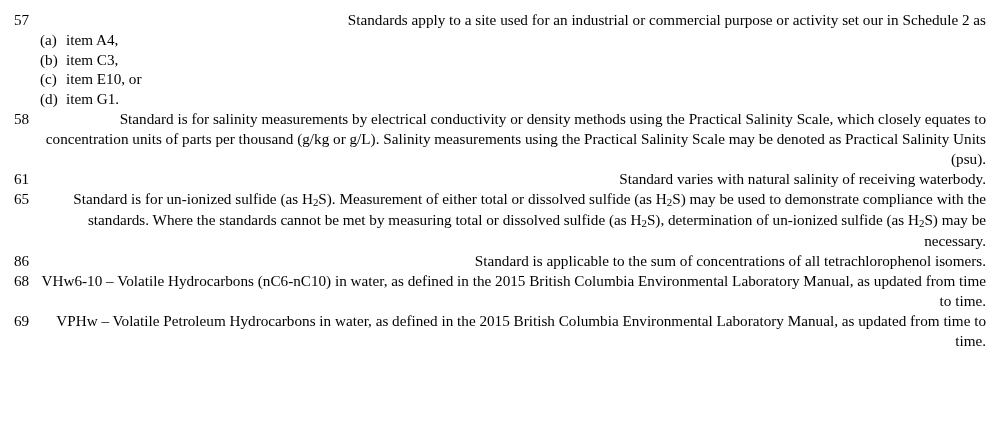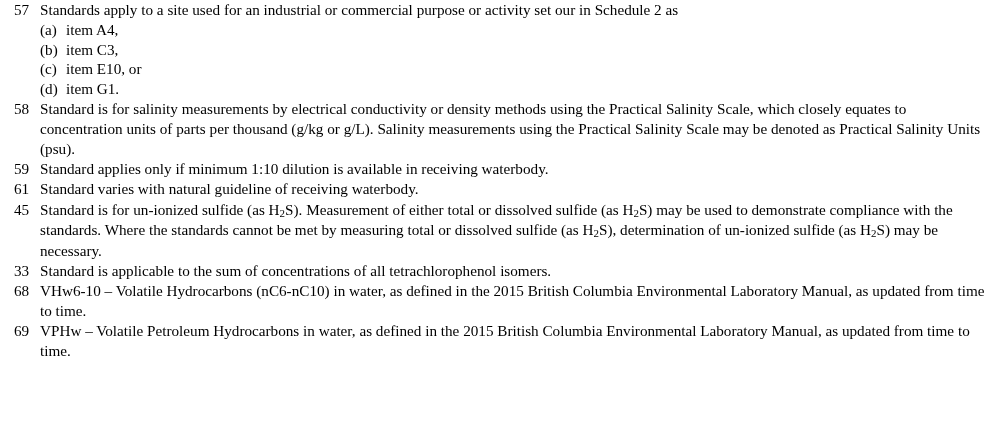--- a/index.html
+++ b/index.html
@@ -11,42 +11,42 @@
     width: 1000px;
     height: 445px;
     font-family: "Liberation Serif", serif;
     color: #000000;
     overflow: hidden;
   }
   .page {
     position: relative;
     width: 1000px;
     height: 385px;
-    padding: 0 8px 0 8px;
+    padding: 10px 8px 0 8px;
     box-sizing: border-box;
   }
   .note {
     display: flex;
     align-items: flex-start;
     font-size: 15.2px;
     line-height: 1.30;
     margin-bottom: 0.5px;
   }
   .note-num {
     flex: 0 0 32px;
     text-align: left;
     padding-left: 6px;
     box-sizing: border-box;
   }
   .note-body {
     flex: 1 1 auto;
     padding-right: 6px;
   }
   .note-text {
-    text-align: left;
+    text-align: right;
   }
   .sublist {
     margin: 0;
     padding: 0;
     list-style: none;
   }
   .sublist li {
     display: flex;
     align-items: flex-start;
     line-height: 1.30;
@@ -88,39 +88,33 @@
           </ul>
         </div>
       </div>
       <div class="note">
         <div class="note-num">58</div>
         <div class="note-body">
           <div class="note-text">Standard is for salinity measurements by electrical conductivity or density methods using the Practical Salinity Scale, which closely equates to concentration units of parts per thousand (g/kg or g/L). Salinity measurements using the Practical Salinity Scale may be denoted as Practical Salinity Units (psu).</div>
         </div>
       </div>
       <div class="note">
-        <div class="note-num">59</div>
+        <div class="note-num">61</div>
         <div class="note-body">
-          <div class="note-text">Standard applies only if minimum 1:10 dilution is available in receiving waterbody.</div>
+          <div class="note-text">Standard varies with natural salinity of receiving waterbody.</div>
         </div>
       </div>
       <div class="note">
-        <div class="note-num">61</div>
-        <div class="note-body">
-          <div class="note-text">Standard varies with natural guideline of receiving waterbody.</div>
-        </div>
-      </div>
-      <div class="note">
-        <div class="note-num">45</div>
+        <div class="note-num">65</div>
         <div class="note-body">
           <div class="note-text">Standard is for un-ionized sulfide (as H<sub>2</sub>S). Measurement of either total or dissolved sulfide (as H<sub>2</sub>S) may be used to demonstrate compliance with the standards. Where the standards cannot be met by measuring total or dissolved sulfide (as H<sub>2</sub>S), determination of un-ionized sulfide (as H<sub>2</sub>S) may be necessary.</div>
         </div>
       </div>
       <div class="note">
-        <div class="note-num">33</div>
+        <div class="note-num">86</div>
         <div class="note-body">
           <div class="note-text">Standard is applicable to the sum of concentrations of all tetrachlorophenol isomers.</div>
         </div>
       </div>
       <div class="note">
         <div class="note-num">68</div>
         <div class="note-body">
           <div class="note-text">VHw6-10 – Volatile Hydrocarbons (nC6-nC10) in water, as defined in the 2015 British Columbia Environmental Laboratory Manual, as updated from time to time.</div>
         </div>
       </div>

